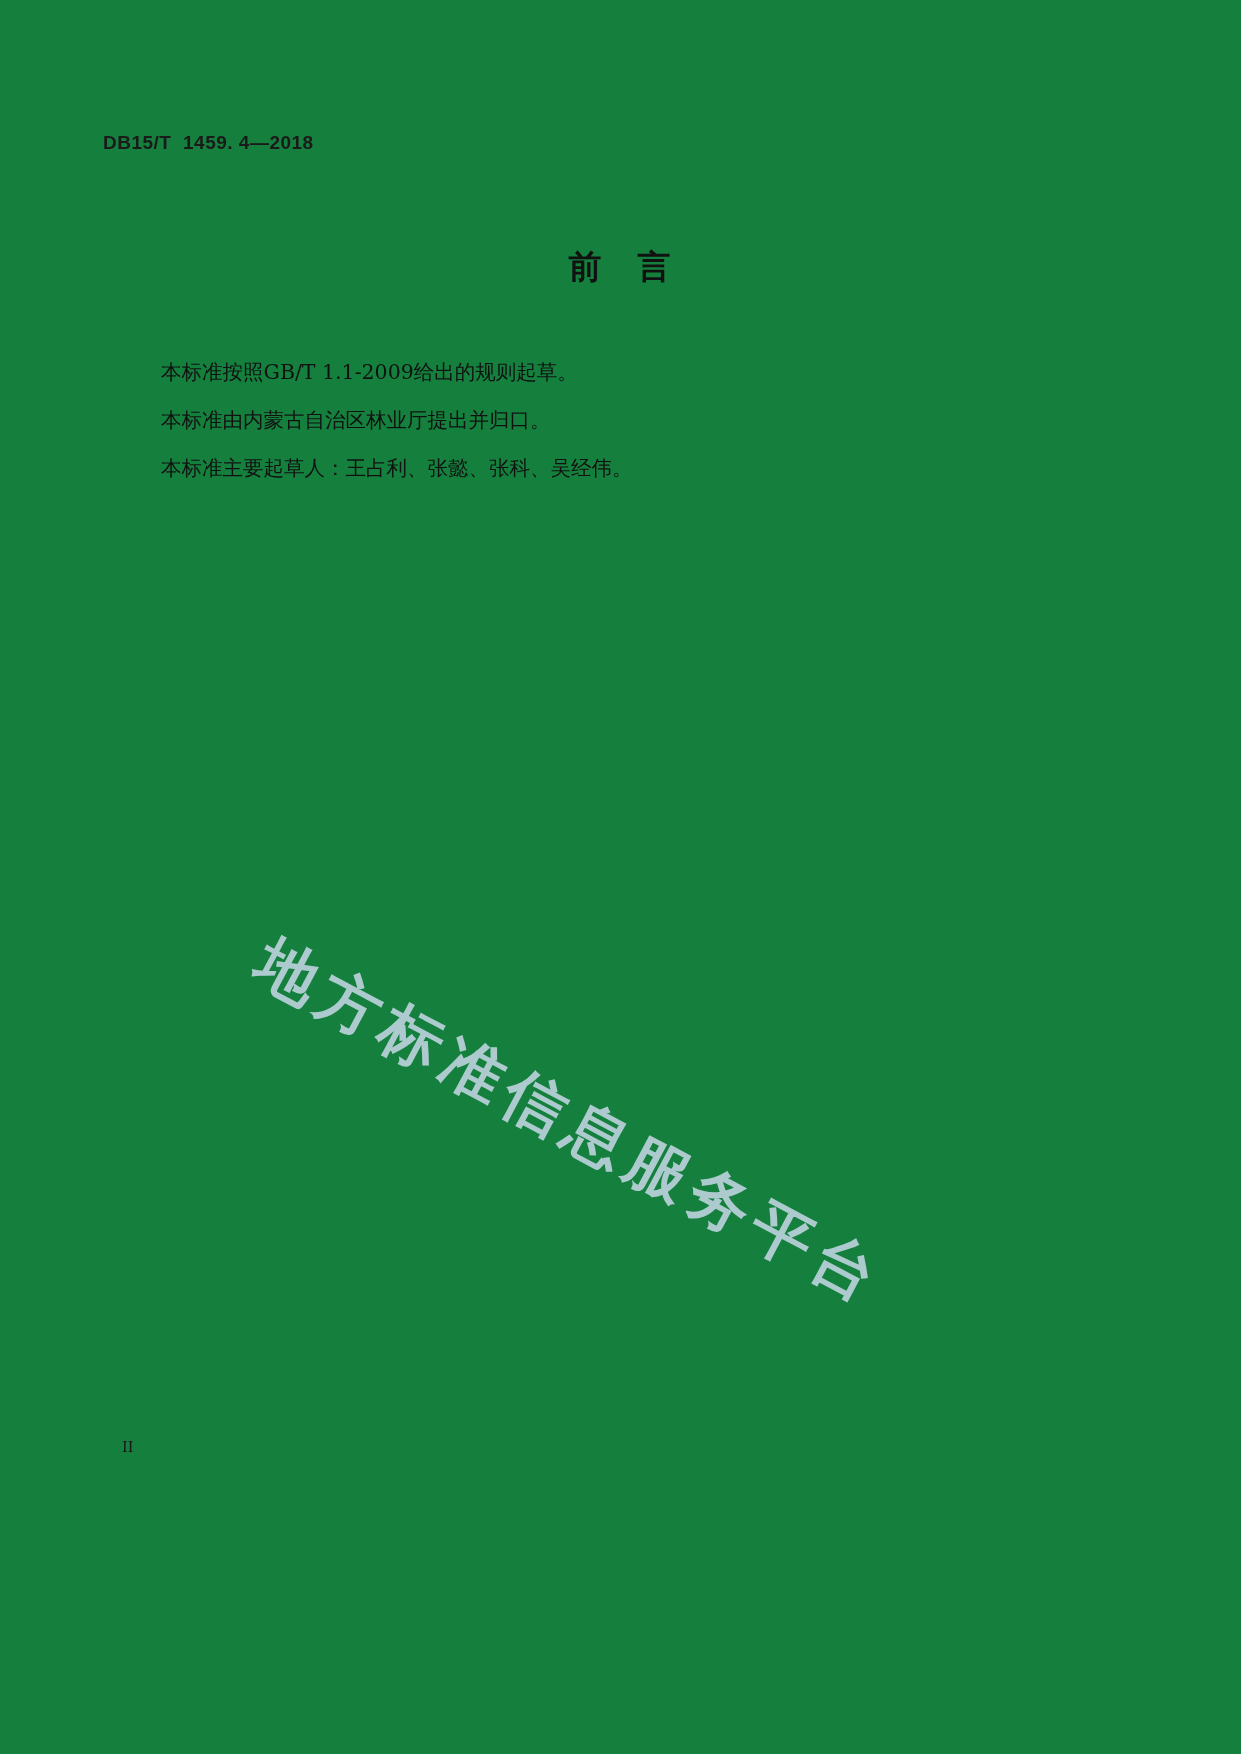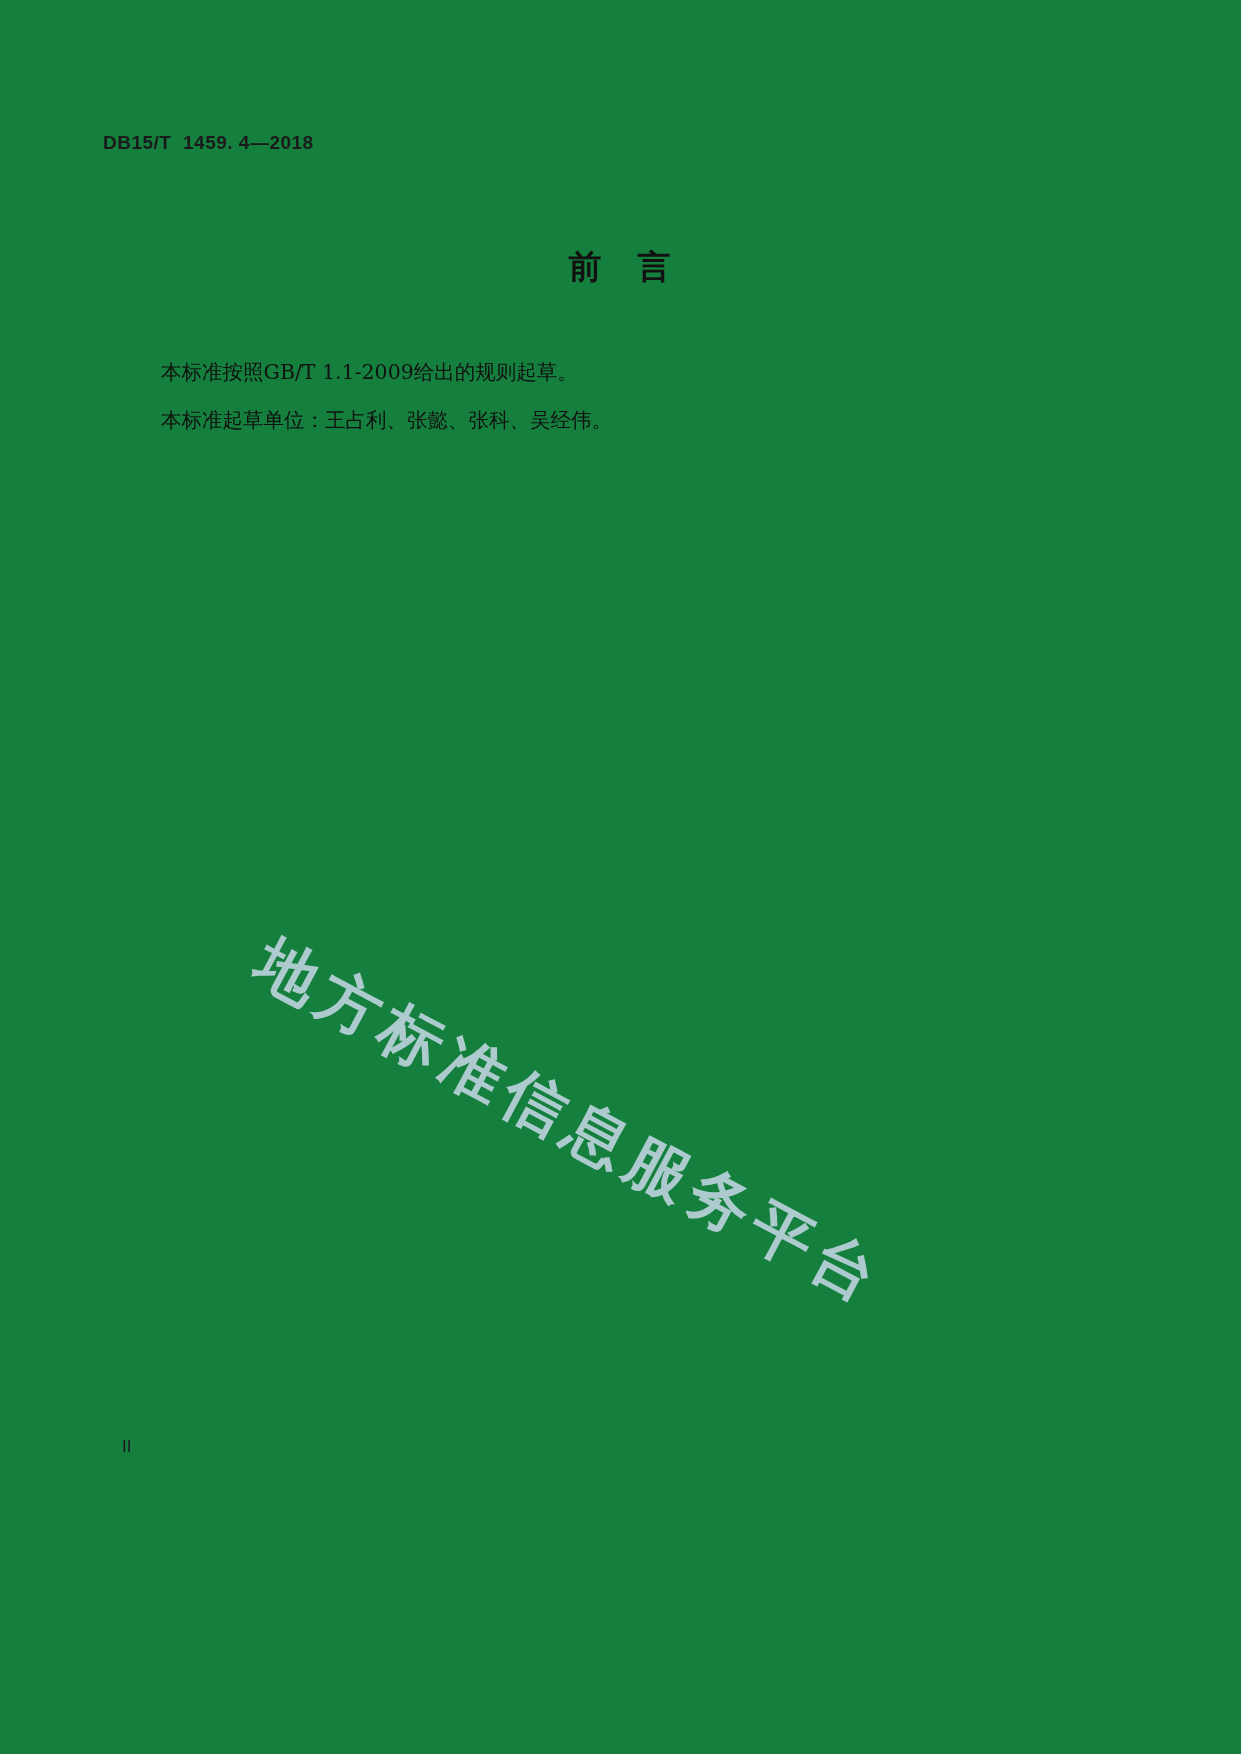--- a/index.html
+++ b/index.html
@@ -55,21 +55,21 @@
     text-align: justify;
   }
   .para {
     text-indent: 2em;
     margin: 17px;
   }
   .page-number {
     position: absolute;
     left: 122px;
     top: 1437px;
-    font-family: Liberation Sans, sans-serif;
+    font-family: Liberation Serif, serif;
     font-size: 17px;
     color: #1a1a1a;
   }
   .watermark {
     position: absolute;
     left: 250px;
     top: 880px;
     width: 700px;
     height: 450px;
     pointer-events: none;
@@ -98,21 +98,22 @@
 <div class="page">
 
   <div class="header-code">DB15/T  1459. 4—2018</div>
 
   <div class="doc-title">
     <span>前</span><span class="gap"></span><span>言</span>
   </div>
 
   <div class="body-block">
     <p class="para">本标准按照GB/T 1.1-2009给出的规则起草。</p>
-    <p class="para">本标准起草单位：王占利、张懿、张科、吴经伟。</p>
+    <p class="para">本标准由内蒙古自治区林业厅提出并归口。</p>
+    <p class="para">本标准主要起草人：王占利、张懿、张科、吴经伟。</p>
   </div>
 
   <div class="watermark">
     <span class="wm-text">地方标准信息服务平台</span>
   </div>
 
   <div class="page-number">II</div>
 
 </div>
 

